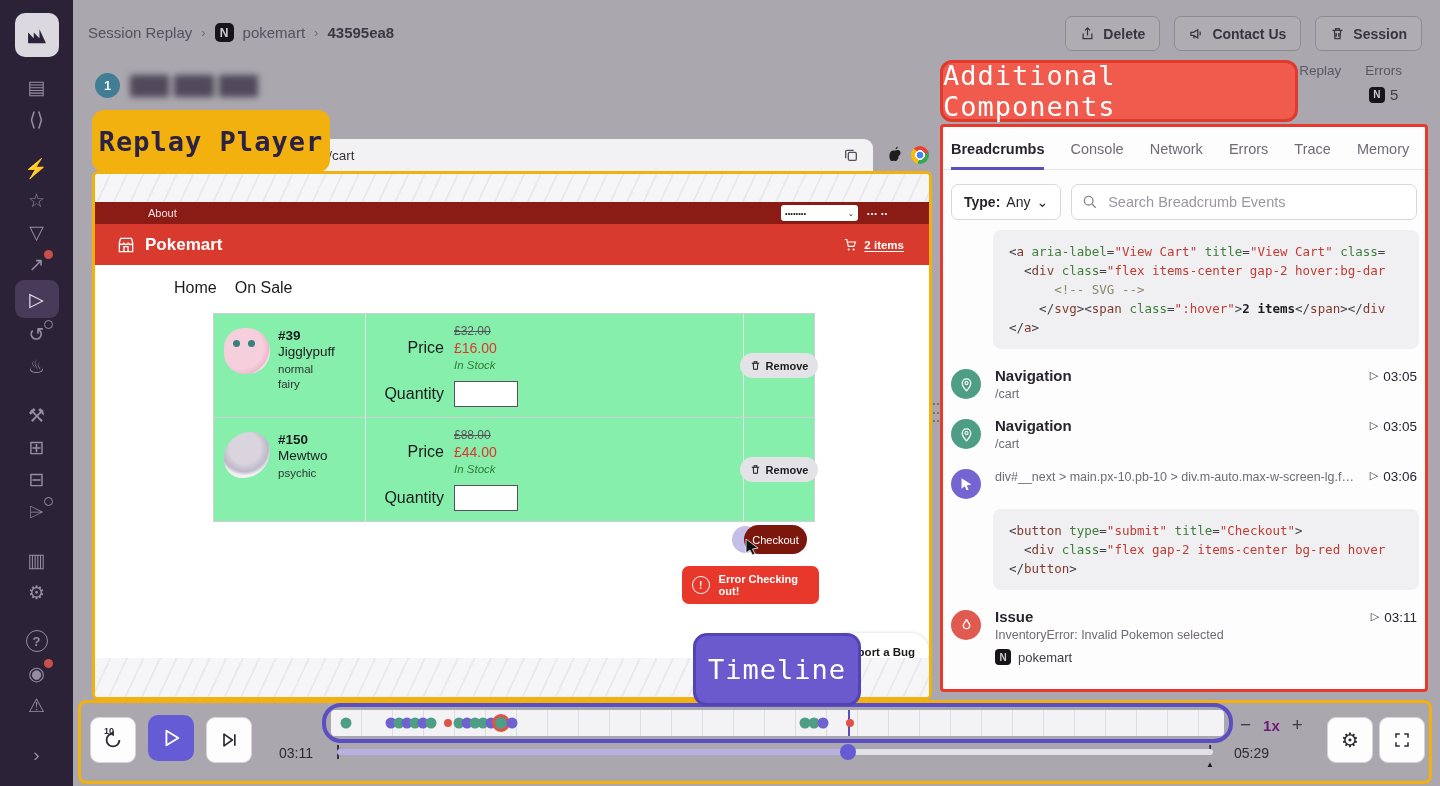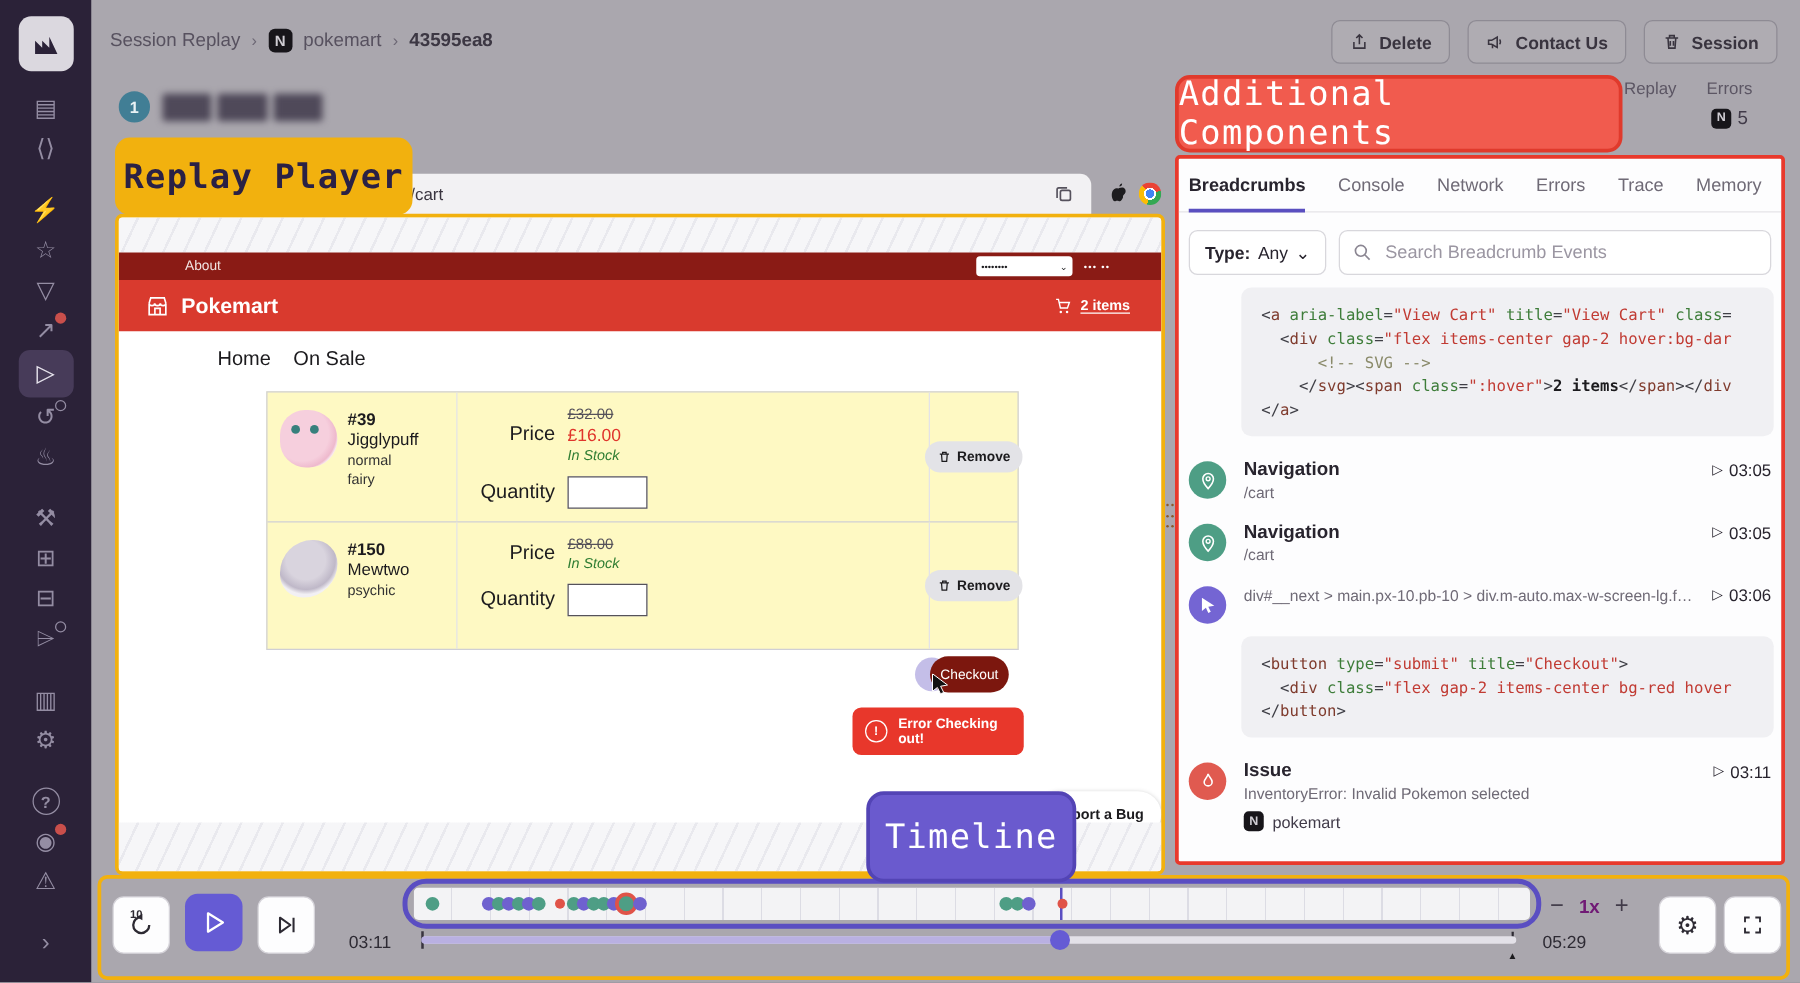--- a/index.html
+++ b/index.html
@@ -59,21 +59,21 @@
   .aboutbar{left:0;top:28px;width:834px;height:22px;background:#8a1b15;display:flex;align-items:center;color:#f1e4e2;font-size:11px;}
   .aboutbar .ab{margin-left:53px;}
   .ab-select{position:absolute;left:686px;top:3px;width:77px;height:16px;background:#fff;border-radius:3px;color:#1c1b1e;font-size:7.5px;display:flex;align-items:center;justify-content:space-between;padding:0 4px;box-sizing:border-box;}
   .ab-dots{position:absolute;left:772px;font-size:7.5px;letter-spacing:1px;color:#fff;}
   .mart-head{left:0;top:50px;width:834px;height:41px;background:#d93a2e;display:flex;align-items:center;color:#fff;}
   .mart-brand{display:flex;align-items:center;gap:9px;margin-left:21px;font-size:17px;font-weight:700;}
   .mart-cart{position:absolute;right:25px;display:flex;align-items:center;gap:6px;font-size:11.5px;font-weight:700;}
   .mart-cart u{text-underline-offset:2px;}
   .mart-nav{left:33px;top:105px;display:flex;gap:18px;font-size:16px;color:#1c1b1e;margin-left:46px;}
 
-  .cart-table{left:118px;top:139px;width:600px;background:#fef9c3;border:1px solid #cfcfd5;}
+  .cart-table{left:118px;top:139px;width:600px;background:#86efac;border:1px solid #cfcfd5;}
   .cart-row{display:grid;grid-template-columns:152px 378px 70px;min-height:101px;}
   .cart-row + .cart-row{border-top:1px solid #cfcfd5;}
   .cr-c1{border-right:1px solid #e3e3e8;display:flex;align-items:flex-start;padding:14px 6px 0 10px;gap:8px;}
   .cr-c2{border-right:1px solid #e3e3e8;padding:10px 0 10px 0;}
   .cr-c3{display:flex;align-items:center;justify-content:center;}
   .pimg{width:46px;height:46px;flex:none;border-radius:10px;position:relative;}
   .pimg.jigglypuff{background:radial-gradient(circle at 38% 42%,#f6cfdd 0 55%,#eeb9cd 70%,#f8e9ef 75%);border-radius:46% 54% 52% 48%;}
   .pimg.jigglypuff::before,.pimg.jigglypuff::after{content:"";position:absolute;top:12px;width:7px;height:7px;border-radius:50%;background:#37807c;}
   .pimg.jigglypuff::before{left:9px;}  .pimg.jigglypuff::after{left:24px;}
   .pimg.mewtwo{background:radial-gradient(circle at 45% 35%,#d9d4de 0 40%,#bfb8c8 60%,#f2f0f4 70%);border-radius:58% 42% 60% 40%;}
@@ -389,20 +389,21 @@
               <div class="pname"><b>#150</b> <span>Mewtwo</span></div>
               <div class="ptype">psychic</div>
 
             </div>
           </div>
           <div class="cr-c2">
             <div class="pricegrid">
               <div class="plabel">Price</div>
               <div>
                 <div class="oldp">£88.00</div>
+                <div class="newp">£44.00</div>
                 <div class="stock">In Stock</div>
               </div>
             </div>
             <div class="qtyrow">
               <div class="plabel">Quantity</div>
               <input class="qty-input" style="">
             </div>
           </div>
           <div class="cr-c3">
             <div class="rm-btn">

